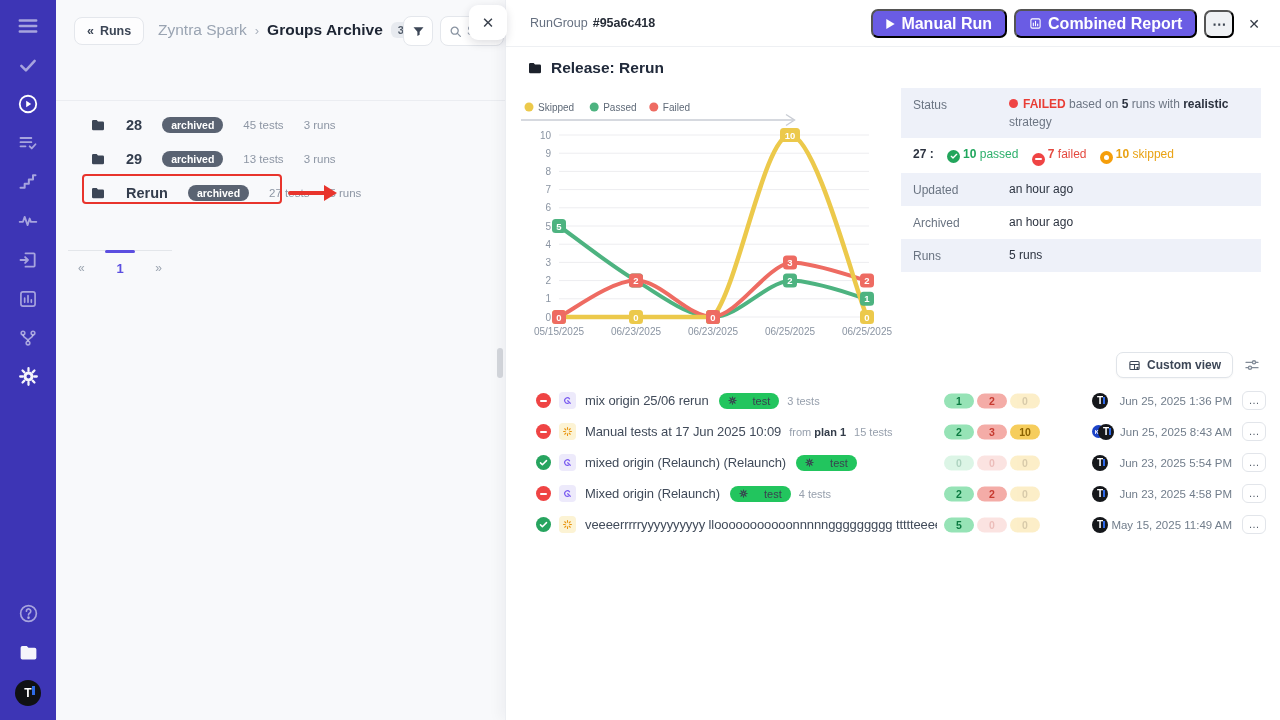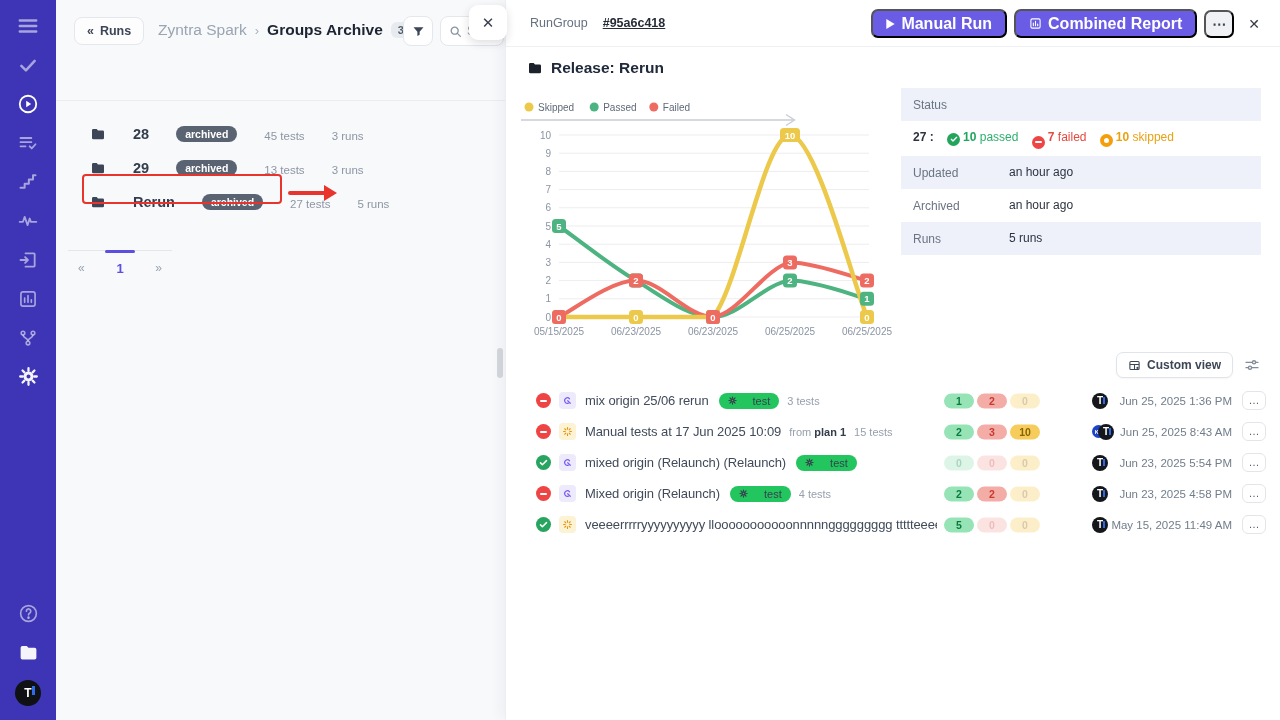--- a/index.html
+++ b/index.html
@@ -33,21 +33,21 @@
     border:1px solid #e4e7ec; border-radius:8px; display:flex; align-items:center; justify-content:center;
     color:#3c4656; cursor:pointer; }
   .search-box{ position:absolute; left:384px; top:16px; height:30px; width:64px; background:#fff;
     border:1px solid #e4e7ec; border-radius:8px; display:flex; align-items:center; gap:5px; padding:0 8px;
     color:#9aa3b1; font-size:12.5px; overflow:hidden; }
   .close-card{ position:absolute; left:413px; top:5px; width:38px; height:35px; background:#fff; border-radius:9px;
     box-shadow:0 3px 10px rgba(20,24,40,.14); display:flex; align-items:center; justify-content:center;
     font-size:15px; color:#3a414d; z-index:3; cursor:pointer; }
   .lp-divider{ position:absolute; left:0; right:0; top:100px; height:1px; background:#ebedf1; }
   .folder-list{ position:absolute; left:0; right:0; top:108px; }
-  .folder-row{ height:34px; display:flex; align-items:flex-end; padding-left:34px; gap:27px; position:relative; cursor:pointer; }
+  .folder-row{ height:34px; display:flex; align-items:center; padding-left:34px; gap:20px; position:relative; cursor:pointer; }
   .f-icon{ color:#3c4656; display:flex; }
   .f-name{ font-size:14.5px; font-weight:600; color:#333d4d; }
   .f-badge{ background:#5a6372; color:#fff; font-size:10.5px; font-weight:600; border-radius:999px; padding:2px 9px; }
   .f-meta{ color:#8d96a4; font-size:11.5px; }
   .annot-box{ position:absolute; left:26px; top:-2px; width:200px; height:30px; border:2px solid #e8342c; border-radius:4px; pointer-events:none; }
   .annot-arrow{ position:absolute; left:232px; top:50%; margin-top:-9px; width:52px; height:18px; }
   .annot-arrow::before{ content:''; position:absolute; left:0; top:7px; width:38px; height:4px; background:#e8342c; border-radius:2px; }
   .annot-arrow::after{ content:''; position:absolute; left:36px; top:1px; border-left:13px solid #e8342c;
     border-top:8px solid transparent; border-bottom:8px solid transparent; }
   .pagination{ position:absolute; left:12px; top:250px; width:104px; border-top:1px solid #e3e6ea;
@@ -56,21 +56,21 @@
   .page-current{ color:#5b4ee0; font-weight:700; position:relative; cursor:pointer; }
   .page-current::before{ content:''; position:absolute; left:50%; transform:translateX(-50%); top:-11px;
     width:30px; height:3px; background:#5b4ee0; border-radius:2px; }
   .lp-scrollthumb{ position:absolute; right:2px; top:348px; width:6px; height:30px; background:#d5d8dd; border-radius:3px; }
 
   
   .detail-panel{ position:absolute; left:505px; right:0; top:0; bottom:0; background:#fff;
     border-left:1px solid #eceef2; box-shadow:-6px 0 12px rgba(15,20,40,.04); }
   .dp-header{ position:absolute; left:0; right:0; top:0; height:47px; border-bottom:1px solid #eef0f3; }
   .dh-title{ position:absolute; left:24px; top:16px; font-size:12.5px; color:#667080; }
-  .dh-title b{ color:#272d38; margin-left:15px;text-decoration:underline; }
+  .dh-title b{ color:#272d38; margin-left:5px; }
   .dh-actions{ position:absolute; right:16px; top:9px; display:flex; align-items:center; gap:7px; }
   .btn-primary{ background:#6a5ce4; color:#fff; border-radius:7px; height:29px; padding:0 13px;
     font-size:16px; font-weight:600; display:flex; align-items:center; gap:6px; cursor:pointer; }
   .btn-more-h{ width:30px; height:28px; background:#eff1f4; border-radius:7px; display:flex; align-items:center;
     justify-content:center; color:#3c4450; font-size:14px; font-weight:700; cursor:pointer; }
   .btn-close-h{ color:#343b46; font-size:14px; padding:4px; margin-left:3px; cursor:pointer; }
   .dp-title-row{ position:absolute; left:21px; top:59px; display:flex; align-items:center; gap:8px; }
   .dp-title-row .t-icon{ color:#1c212b; display:flex; }
   .dp-title{ font-size:15.5px; font-weight:700; color:#20293a; }
   .chart-slot{ position:absolute; left:9px; top:95px; width:385px; height:248px; }
@@ -401,20 +401,28 @@
         <text x="198" y="225.5" font-size="9.5" font-weight="bold" fill="#fff" text-anchor="middle">0</text>
         <rect x="268" y="160.4" width="14" height="14" rx="3.5" fill="#ee6b62"></rect>
         <text x="275" y="170.9" font-size="9.5" font-weight="bold" fill="#fff" text-anchor="middle">3</text>
         <rect x="345" y="178.6" width="14" height="14" rx="3.5" fill="#ee6b62"></rect>
         <text x="352" y="189.1" font-size="9.5" font-weight="bold" fill="#fff" text-anchor="middle">2</text>
       </svg></div>
 
   <div class="info-table">
     <div class="info-row alt">
       <span class="info-label">Status</span>
+      <span class="info-value">
+        <span class="st-dot"></span><span class="st-failed">FAILED</span>
+        <span class="muted">based on</span>
+        <span class="b">5</span>
+        <span class="muted">runs with</span>
+        <span class="b">realistic</span>
+        <span class="muted">strategy</span>
+      </span>
     </div>
     <div class="info-row">
       <span class="info-value">
         <span class="b">27</span>
         <span class="b">:</span>
         <span class="tv-ic ic-check">
             <svg width="8" height="8" viewBox="0 0 24 24" fill="none" stroke="#fff" stroke-width="4" stroke-linecap="round" stroke-linejoin="round">
               <path d="M4 13l5 5L20 7"></path>
             </svg>
           </span><span class="tv-pass">10</span> <span class="tv-pass-w">passed</span>

